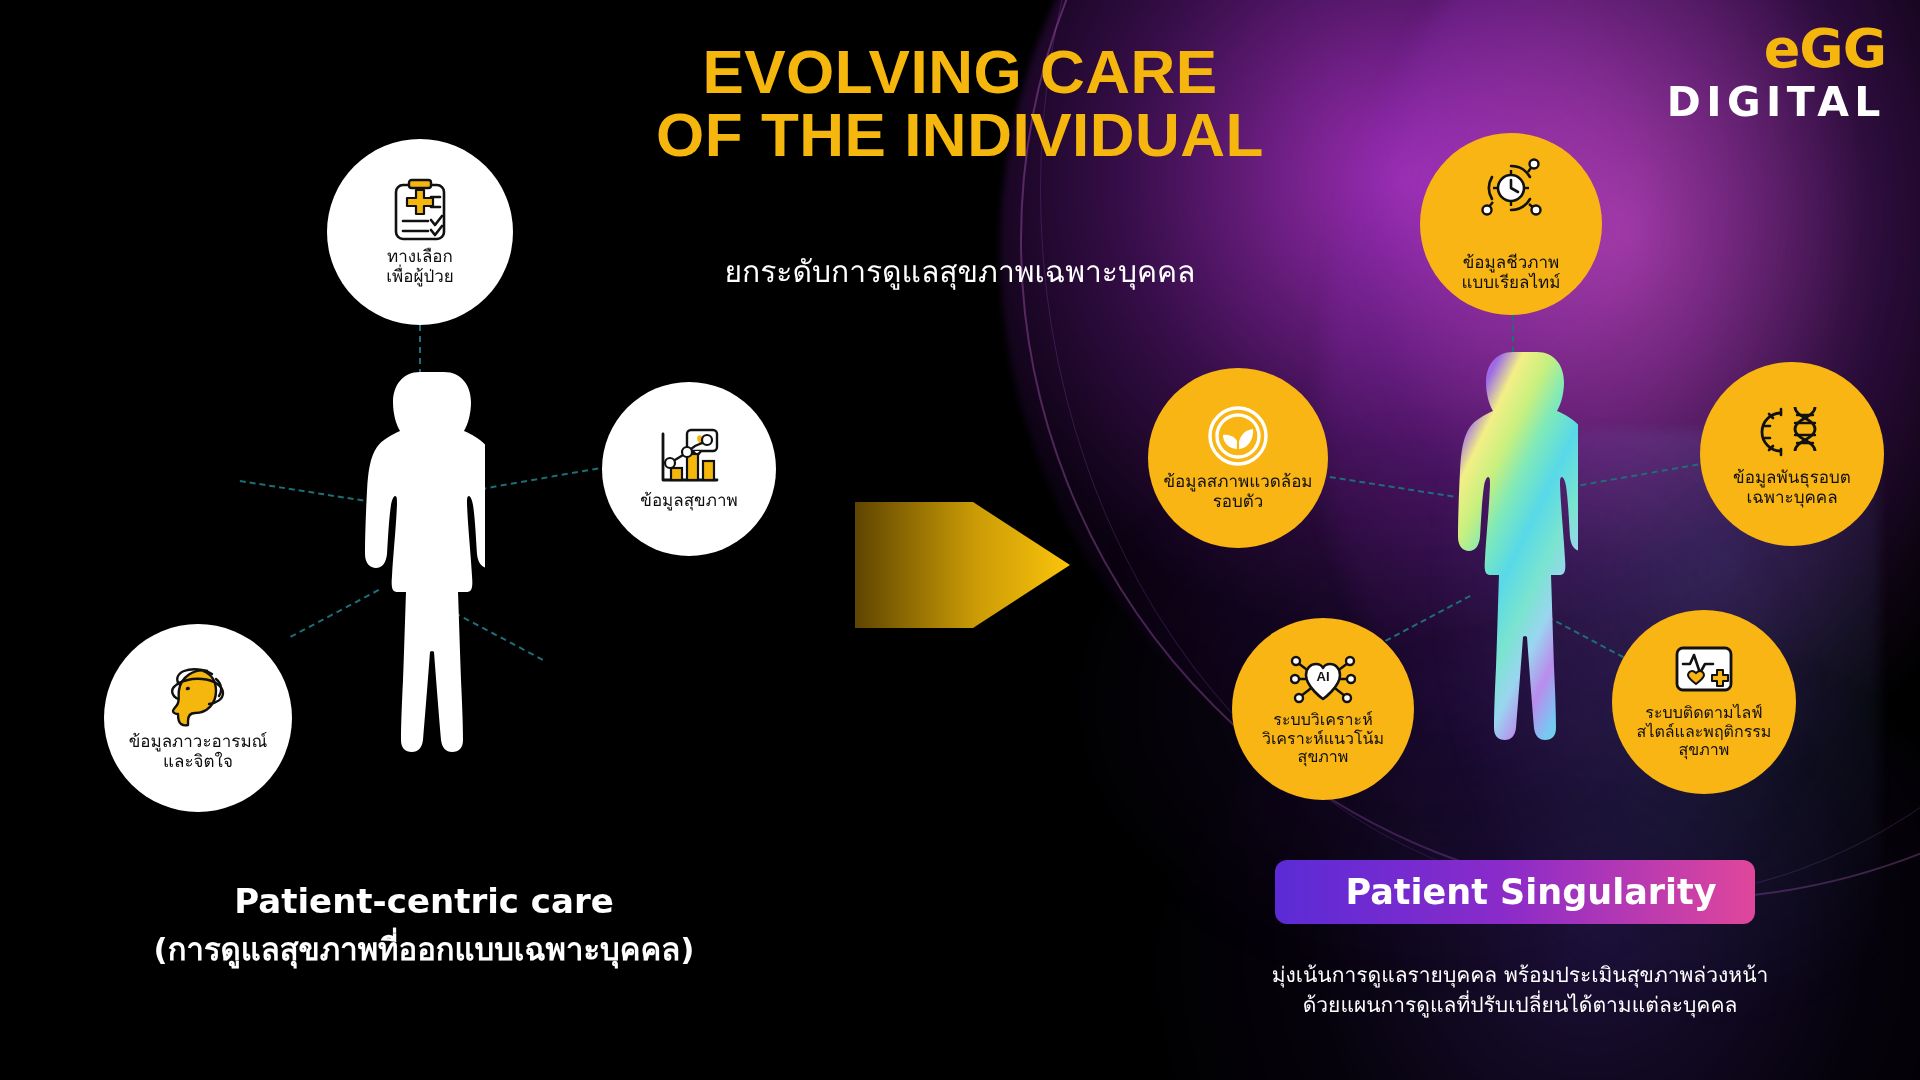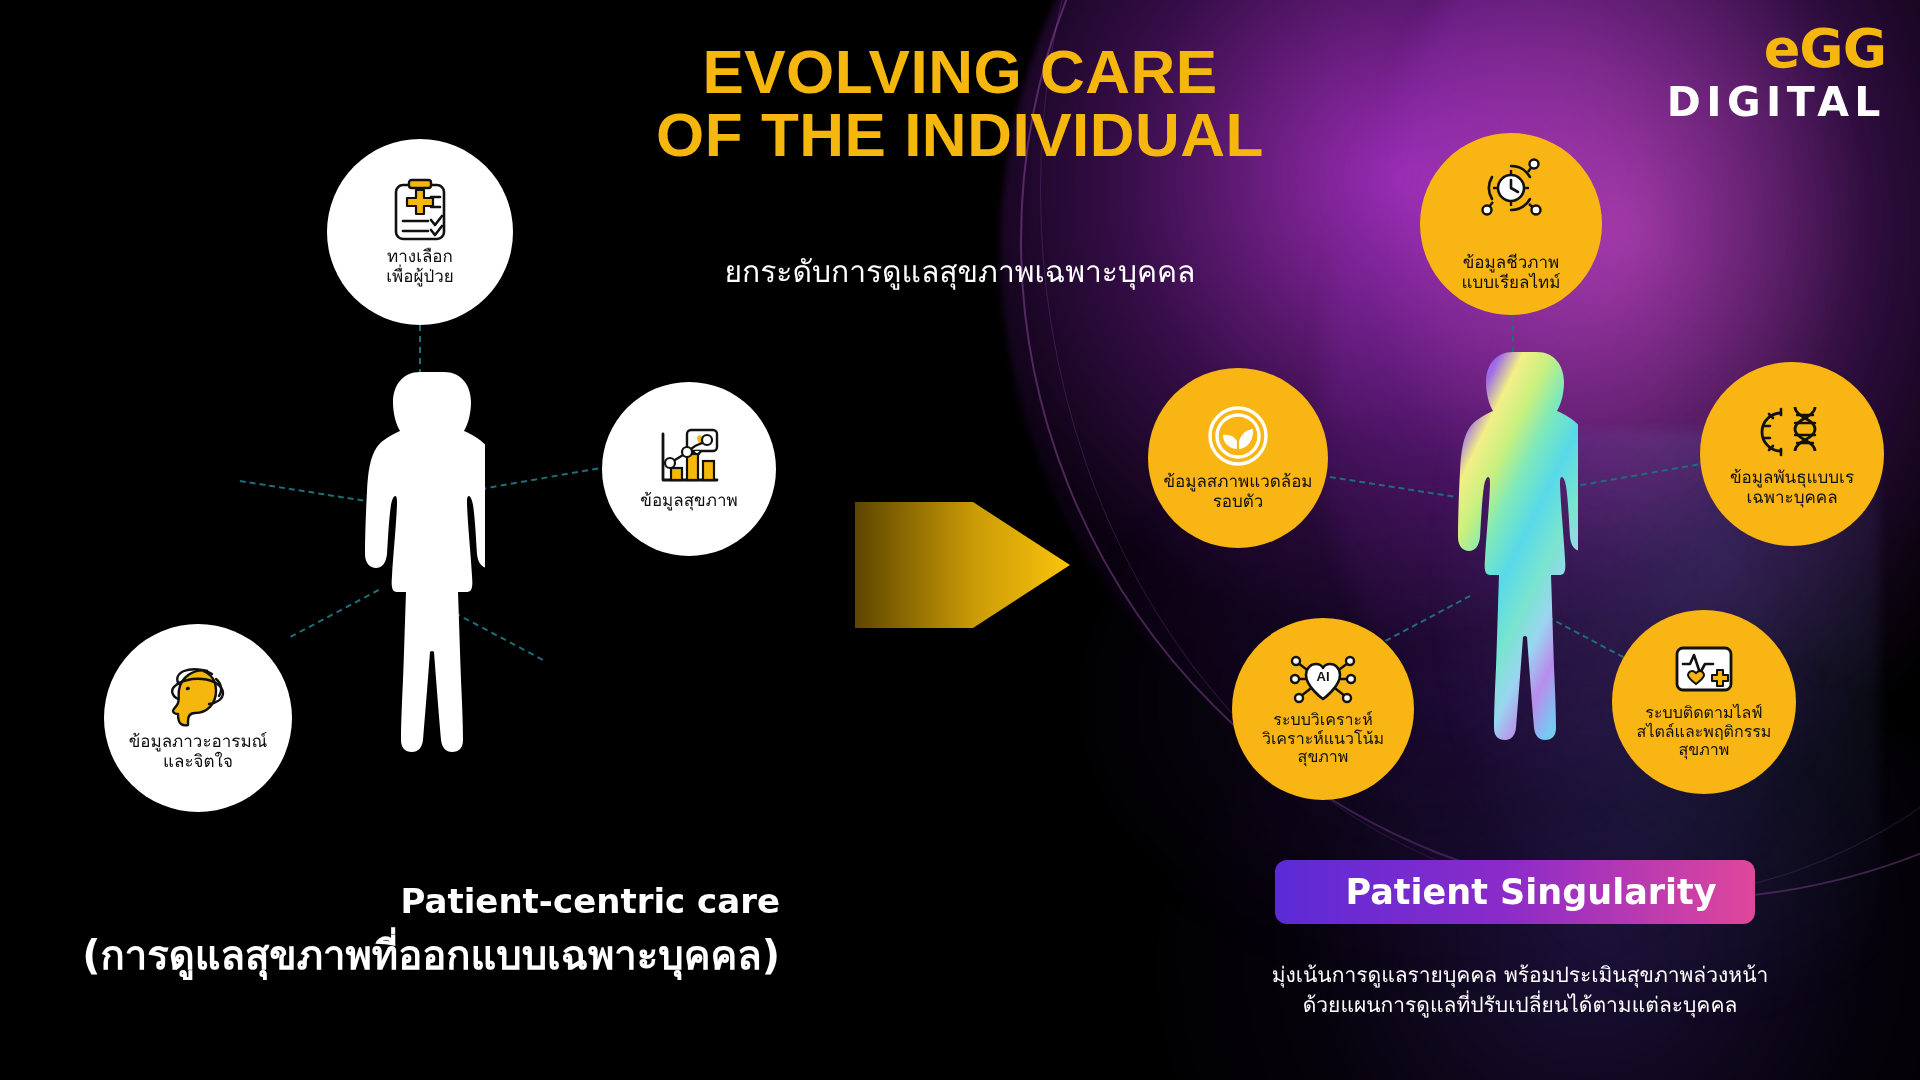--- a/index.html
+++ b/index.html
@@ -91,25 +91,25 @@
   .bubble.yellow { background:#F9B513; color:#101010; }
   .bubble .ico { display:block; }
   .bubble .lbl { font-size:17px; font-weight:normal; line-height:1.18; padding:0 10px; }
   .bubble.small .lbl { font-size:16px; }
 
   
   .arrow { position:absolute; left:855px; top:460px; width:225px; height:210px; }
 
   
   .cap-left {
-    position:absolute; left:20px; top:880px; width:760px;
-    text-align:right; color:#ffffff; font-weight:bold; line-height:1.28;
+    position:absolute; left:44px; top:880px; width:760px;
+    text-align:center; color:#ffffff; font-weight:bold; line-height:1.28;
   }
   .cap-left .l1 { font-size:34px; }
-  .cap-left .l2 { font-size:40px; margin-top:6px; }
+  .cap-left .l2 { font-size:31px; margin-top:6px; }
 
   .pill {
     position:absolute; left:1275px; top:860px; width:480px; height:64px;
     border-radius:12px;
     background:linear-gradient(90deg,#5B2BD6 0%,#8B2BC9 48%,#E0479B 100%);
     display:flex; align-items:center; justify-content:center;
     color:#ffffff; font-weight:bold; font-size:35px;padding-left:32px;
   }
   .cap-right {
     position:absolute; left:1180px; top:960px; width:680px;
@@ -315,21 +315,21 @@
         <path d="M56 6c0 10-20 12-20 22s20 12 20 22" fill="none" stroke="#111" stroke-width="2.8"></path>
         <g stroke="#111" stroke-width="2.4" stroke-linecap="round">
           <line x1="38" y1="14" x2="54" y2="14"></line>
             <line x1="36" y1="22" x2="56" y2="22"></line>
           <line x1="36" y1="34" x2="56" y2="34"></line>
             <line x1="38" y1="42" x2="54" y2="42"></line>
         </g>
       </svg>
     </span>
     <div class="lbl">
-      <div>ข้อมูลพันธุแบบเร</div>
+      <div>ข้อมูลพันธุรอบต</div>
       <div>เฉพาะบุคคล</div>
     </div>
   </div>
 
   <div class="bubble yellow small" style="left:1232px; top:618px; width:182px; height:182px;">
     <span class="ico">
       <svg width="66" height="56" viewBox="0 0 66 56">
         <path d="M33 48S16 36 16 24c0-7 5-11 10-11 4 0 6 2 7 4 1-2 3-4 7-4 5 0 10 4 10 11 0 12-17 24-17 24z" fill="#fff" stroke="#111" stroke-width="2.6" stroke-linejoin="round"></path>
         <text x="33" y="30" font-size="13" font-weight="bold" text-anchor="middle" fill="#111" font-family="Liberation Sans, sans-serif">AI</text>
         <g stroke="#111" stroke-width="2.4" stroke-linecap="round">

